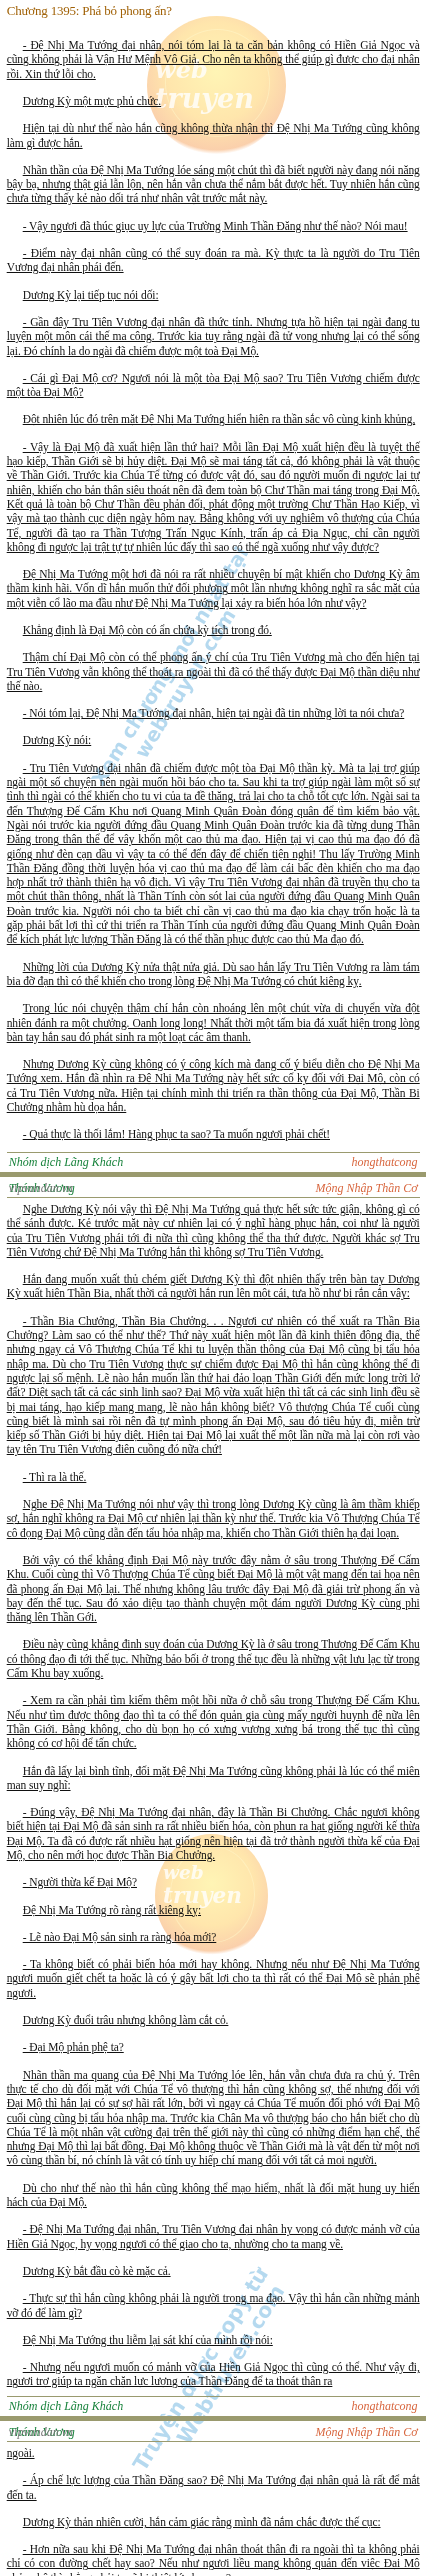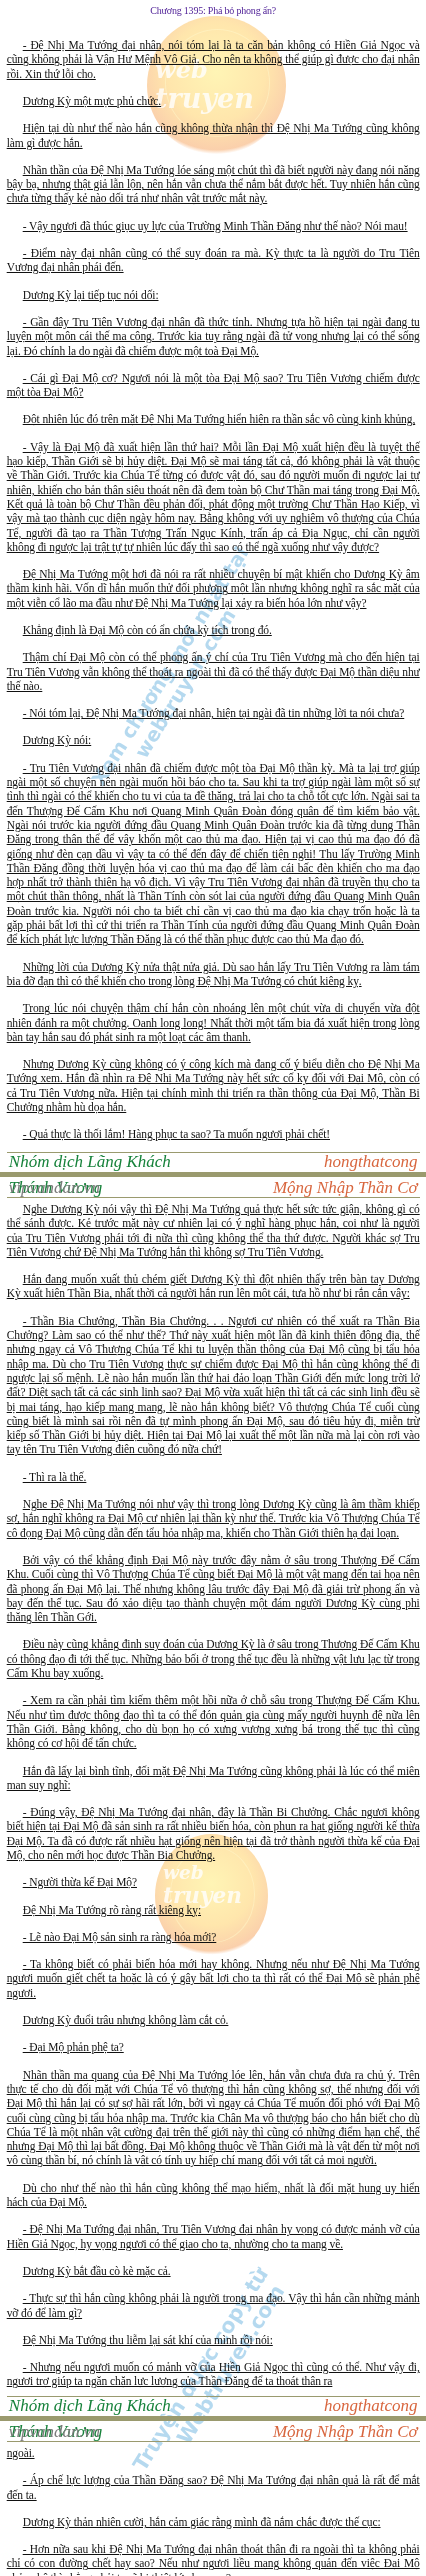--- a/index.html
+++ b/index.html
@@ -5,31 +5,31 @@
   html, body { margin: 0; padding: 0; background: #ffffff; }
   body { width: 426px; height: 3833px; overflow: hidden; position: relative; }
   .page { position: relative; width: 426px; height: 3833px; }
   .content {
     position: absolute; left: 6.7px; top: 0; width: 413px;
     font-family: "Liberation Serif", "DejaVu Serif", serif;
     font-size: 11.5px; line-height: 14.3px; color: #111;
     z-index: 2;
   }
   .title {
-    text-align: center; color: #4c1d95; font-size: 10px;
+    color: #a16207; font-size: 13px;
     line-height: 17.5px; margin: 2.1px 0 18.5px 0; letter-spacing: -0.2px;
   }
   .para { text-indent: 16px; text-align: justify; margin: 0 0 13px 0; letter-spacing: -0.1px; text-decoration: underline; }
   .para.cont { text-indent: 0; }
   .para.nobottom { margin-bottom: 0; }
   .sep { position: relative; margin: 10.3px -6.7px 3.1px -6.7px; height: 47px; }
   .sep .line-top { position: absolute; left: 6.7px; right: 6.7px; top: 0; height: 1px; background: #9a9a6e; }
   .sep .footer-row, .sep .header-row {
     position: absolute; left: 8.8px; right: 8.8px; height: 14.4px;
-    font-style: italic; font-size: 17px; line-height: 14.4px; display: flex; justify-content: space-between;
+    font-style: italic; font-size: 12px; line-height: 14.4px; display: flex; justify-content: space-between;
   }
   .sep .footer-row { top: 3.1px; }
   .sep .bar { position: absolute; left: 0; right: 0; top: 20px; height: 5.2px; background: #9a9a6e; }
   .sep .header-row { top: 29px; }
   .sep .line-bottom { position: absolute; left: 6.7px; right: 6.7px; top: 45px; height: 1px; background: #9a9a6e; }
   .green { color: #17823b; }
   .orange { color: #d8663e; }
   .grey { color: #7a7a7a; }
   .header-row .center { position: absolute; left: 0; right: 0; text-align: left; pointer-events: none; }
   .wm { position: absolute; z-index: 1; pointer-events: none; }

